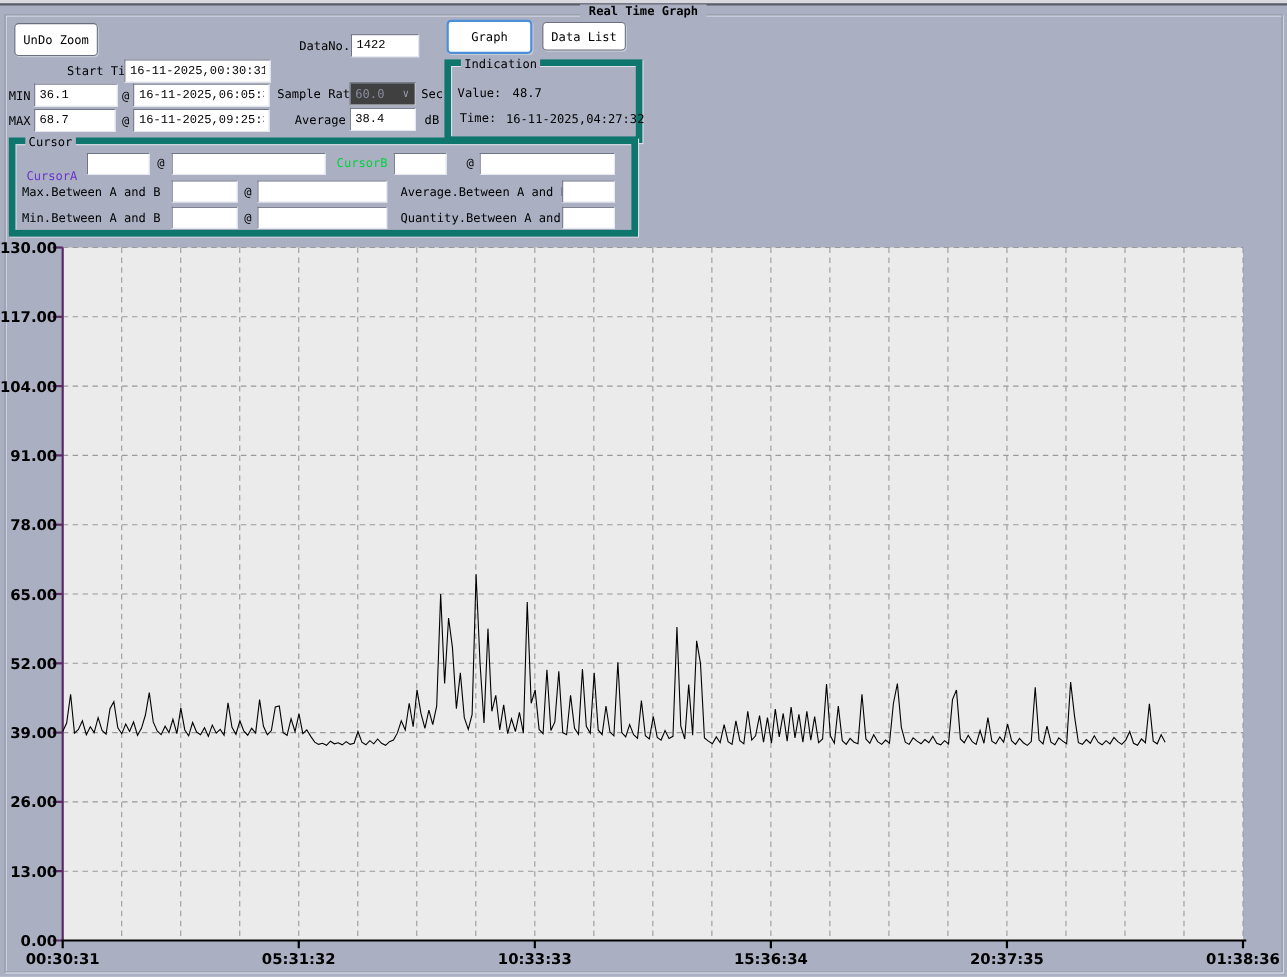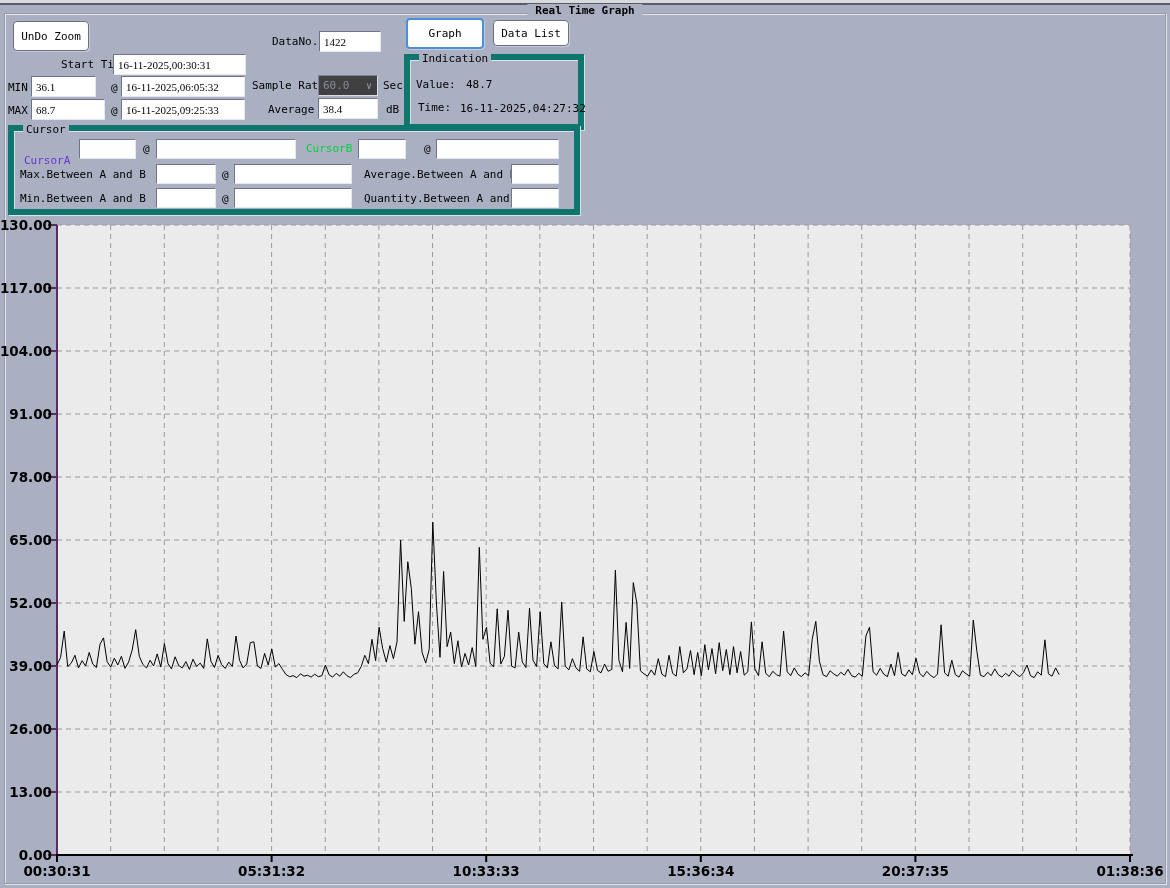--- a/index.html
+++ b/index.html
@@ -15,21 +15,21 @@
     box-shadow:inset 1px 1px 0 #e2e4ee,1px 1px 0 #e2e4ee;}
   .wintitle{top:4px;left:50%;transform:translateX(-50%);background:#aab0c2;
     padding:0 8px;font-weight:bold;z-index:3;white-space:nowrap;}
   .btn{background:#fff;border:1px solid #6a6f80;border-radius:4px;
     font-family:"DejaVu Sans Mono",monospace;font-size:11px;
     display:flex;align-items:center;justify-content:center;z-index:3;cursor:default;
     box-shadow:1px 1px 0 #c9ccd8;}
   .btn.focused{border:2px solid #4a90d9;}
   .lbl{white-space:nowrap;z-index:3;line-height:14px;}
   .tb{background:#fff;border:1px solid;border-color:#6f7488 #e6e8f0 #e6e8f0 #6f7488;
-    font-family:Liberation Serif, serif;font-size:11px;color:#000;
+    font-family:Liberation Mono, monospace;font-size:11px;color:#000;
     padding:0 4px;box-sizing:border-box;z-index:3;outline:none;}
   .groupbox{border:6px solid #0f766e;box-shadow:1px 1px 0 #dde0ea,inset 1px 1px 0 #dde0ea;
     z-index:2;}
   .gb-label{position:absolute;top:-8px;left:9px;background:#aab0c2;padding:0 3px;
     white-space:nowrap;}
   .combo{background:#404040;border:1px solid;border-color:#7e8294 #d9dce6 #d9dce6 #7e8294;
     box-sizing:border-box;display:flex;align-items:center;z-index:3;color:#868b9c;}
   .combo .val{flex:1;padding-left:4px;}
   .combo .arrow{width:16px;text-align:center;color:#9599aa;font-size:10px;}
   svg text{font-family:"DejaVu Sans",sans-serif;font-weight:bold;fill:#000;}
@@ -122,21 +122,21 @@
   <span>Graph</span>
 </div>
 <div class="abs btn" style="left:493px;top:20px;width:74px;height:24px;">
   <span>Data List</span>
 </div>
 
 <div class="abs lbl" style="left:46px;top:58px;margin-left:15px;">Start Time</div>
 <input class="abs tb" style="left: 113px; top: 54px; width: 133px; height: 21px;" readonly="" value="16-11-2025,00:30:31">
 
 <div class="abs lbl" style="left:8px;top:81px;">MIN</div>
-<input class="abs tb" style="left: 31px; top: 76px; width: 65px; height: 21px;" readonly="" value="36.1">
+<input class="abs tb" style="left: 31px; top: 76px; width: 76px; height: 21px;" readonly="" value="36.1">
 <div class="abs lbl" style="left:111px;top:81px;">@</div>
 <input class="abs tb" style="left: 121px; top: 76px; width: 124px; height: 21px;" readonly="" value="16-11-2025,06:05:32">
 
 <div class="abs lbl" style="left:8px;top:104px;">MAX</div>
 <input class="abs tb" style="left: 31px; top: 99px; width: 74px; height: 21px;" readonly="" value="68.7">
 <div class="abs lbl" style="left:111px;top:104px;">@</div>
 <input class="abs tb" style="left: 121px; top: 99px; width: 124px; height: 21px;" readonly="" value="16-11-2025,09:25:33">
 
 <div class="abs lbl" style="left:252px;top:79px;">Sample Rate</div>
 <div class="abs combo" style="left:318px;top:75px;width:60px;height:21px;">

